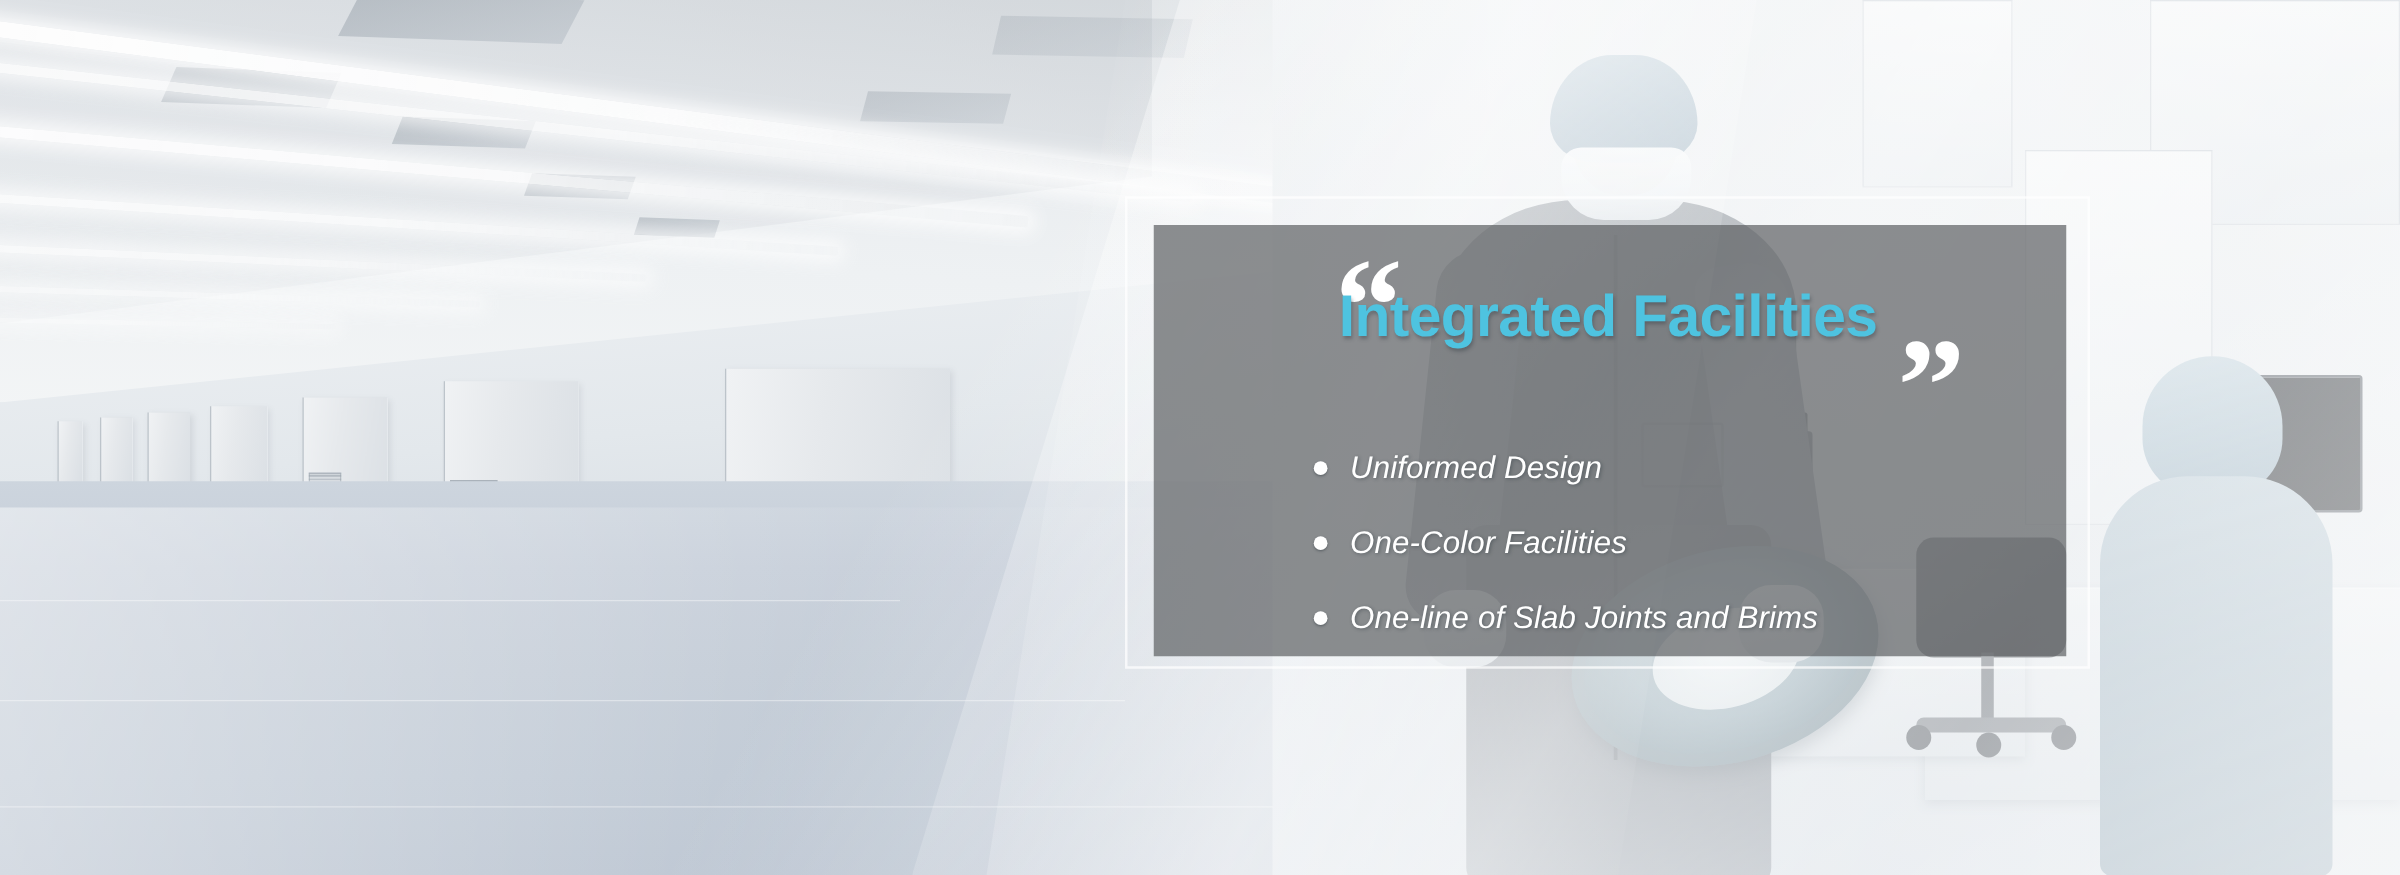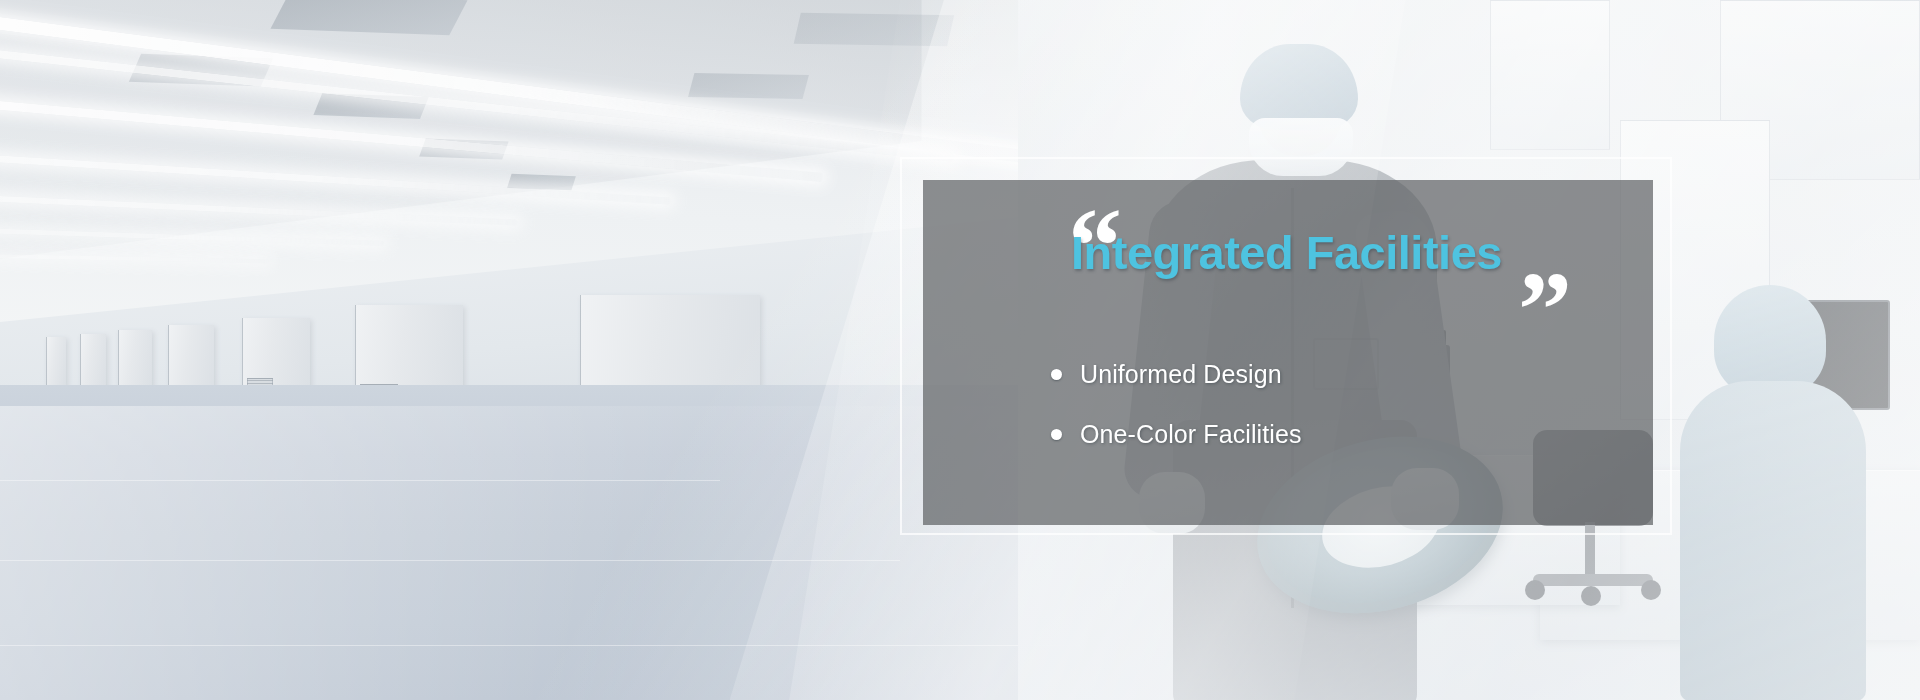--- a/index.html
+++ b/index.html
@@ -330,20 +330,21 @@
     font-size: 27px;
     letter-spacing: .2px;
     text-shadow: 1px 2px 3px rgba(40,50,58,.40);
     white-space: nowrap;
   }
 
   .bullets {
     position: absolute;
     left: 128px; top: 172px;
     list-style: none;
+    font-style: italic;
   }
   .bullets li {
     display: flex;
     align-items: center;
     height: 44px;
     margin-bottom: 16px;
     color: #ffffff;
     font-family: "Liberation Sans", sans-serif;
     font-weight: 400;
     font-size: 25px;
@@ -475,17 +476,21 @@
 
     <ul class="bullets">
       <li>
         <span class="dot"></span>
         <span>Uniformed Design</span>
       </li>
       <li>
         <span class="dot"></span>
         <span>One-Color Facilities</span>
       </li>
+      <li>
+        <span class="dot"></span>
+        <span>One-line of Slab Joints and Brims</span>
+      </li>
     </ul>
 
   </div>
 
 </div>
 
 </body></html>

